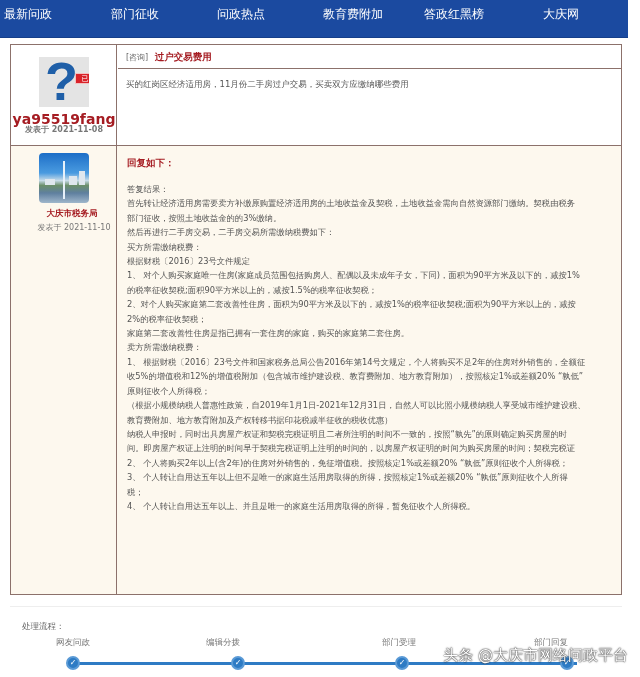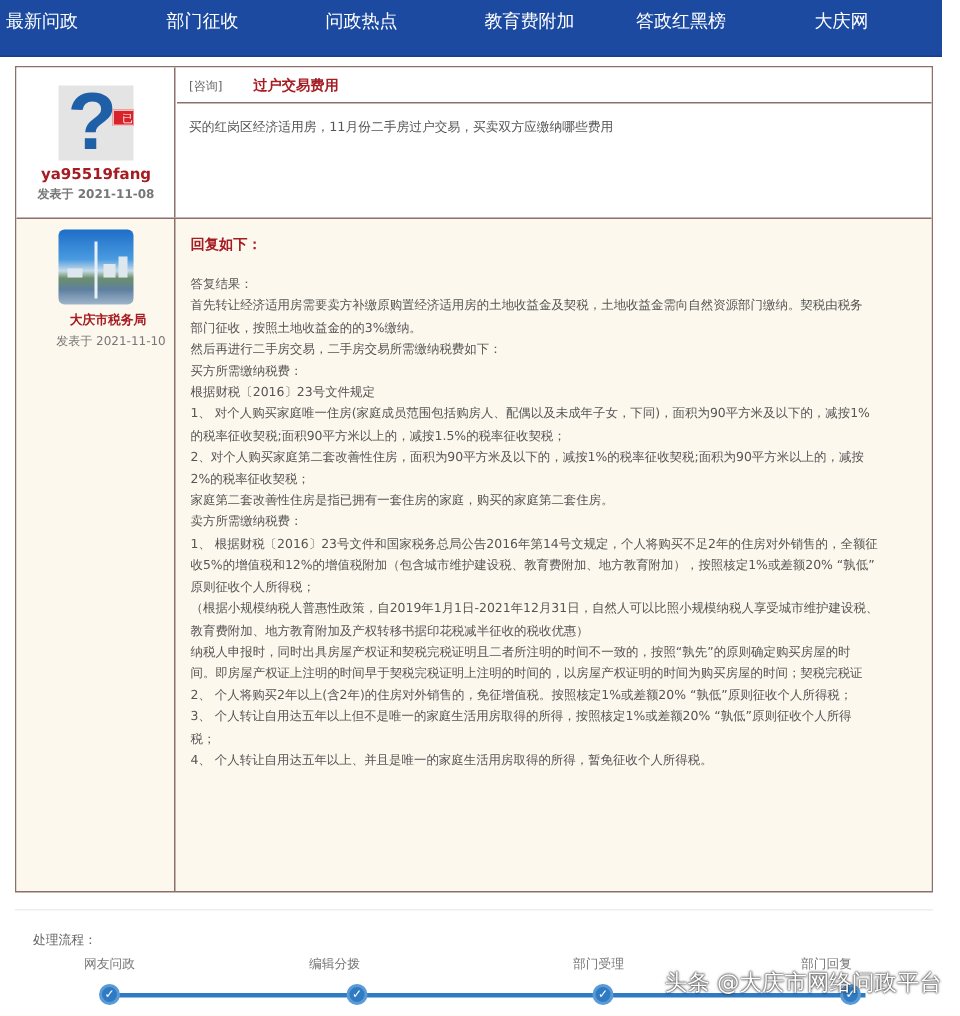--- a/index.html
+++ b/index.html
@@ -40,32 +40,32 @@
     position: absolute; left: 6px; top: -6px; font-size: 54px; font-weight: bold;
     color: #1f5fa8; font-family: "Liberation Sans", sans-serif; line-height: 60px;
   }
   .replied-badge {
     position: absolute; left: 36px; top: 16px; width: 34px; height: 11px;
     background: #d9232a; color: #fff; font-size: 7px; line-height: 11px; text-align: center;
     border: 1px solid #f2c1c1;
   }
   .username {
     position: absolute; left: 0; width: 106px; top: 66px;
-    color: #a51c22; font-weight: bold; font-size: 10px;
+    color: #a51c22; font-weight: bold; font-size: 14px;
   }
   .posted {
     position: absolute; left: 0; width: 106px; top: 79px;
     color: #777; font-size: 8px; font-weight: bold;
   }
   .header-line {
     position: absolute; left: 107px; top: 0; width: 503px; height: 24px;
     border-bottom: 1px solid #8c716b;
     padding: 6px 0 0 8px; font-size: 8px; color: #666;
   }
-  .header-line .title { color: #a51c22; font-weight: bold; font-size: 9.5px; margin-left: 18px; }
+  .header-line .title { color: #a51c22; font-weight: bold; font-size: 9.5px; margin-left: 4px; }
   .question-body {
     position: absolute; left: 107px; top: 25px; width: 503px;
     padding: 9px 0 0 8px; font-size: 8.5px; color: #555;
   }
   .avatar-org {
     position: absolute; left: 28px; top: 7px; width: 50px; height: 50px;
     border-radius: 4px; overflow: hidden;
     background: linear-gradient(180deg, #1d6ec7 0%, #4a9be0 40%, #c7dbe8 55%, #6b8f6b 65%, #5f7f9f 80%, #9fb6cb 100%);
   }
   .avatar-org .tower {

